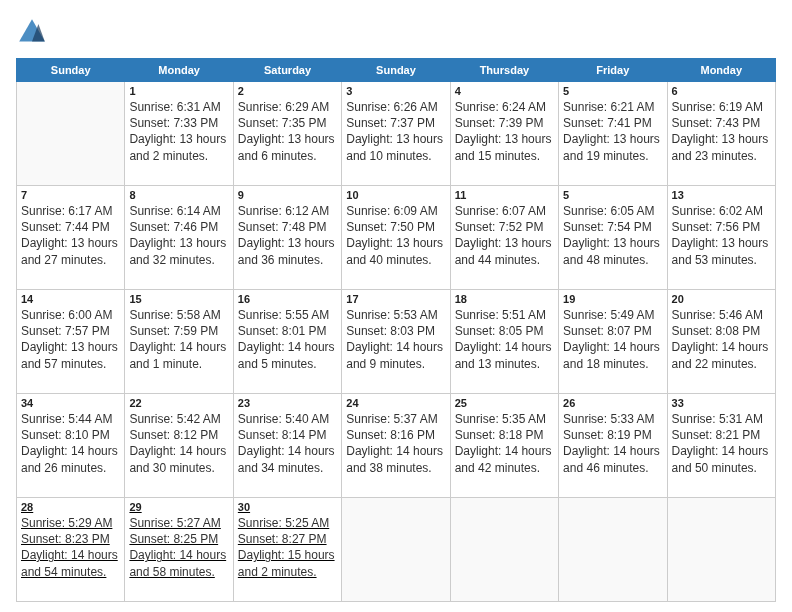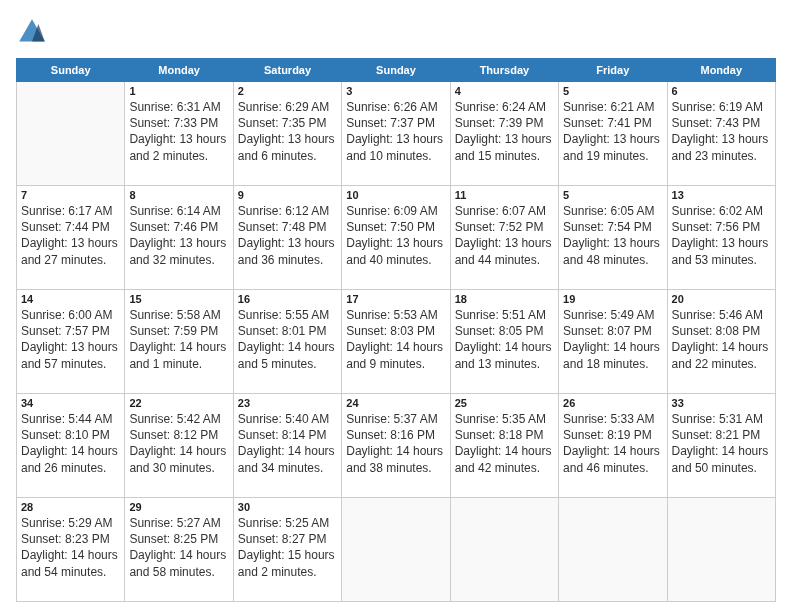--- a/index.html
+++ b/index.html
@@ -77,20 +77,21 @@
       display: block;
       margin-bottom: 2px;
     }
     .day-info {
       color: #333;
       font-size: 12px;
       line-height: 1.35;
     }
     .row-last td {
       height: 72px;
+      text-decoration: underline;
     }
   </style>
 </head>
 <body>
 
 <div class="container">
   <div class="header">
     <div class="logo">
       <svg class="logo-icon" viewBox="0 0 40 40">
         <polygon points="20,4 36,32 4,32" fill="#2e7ab8" opacity="0.85"></polygon>

